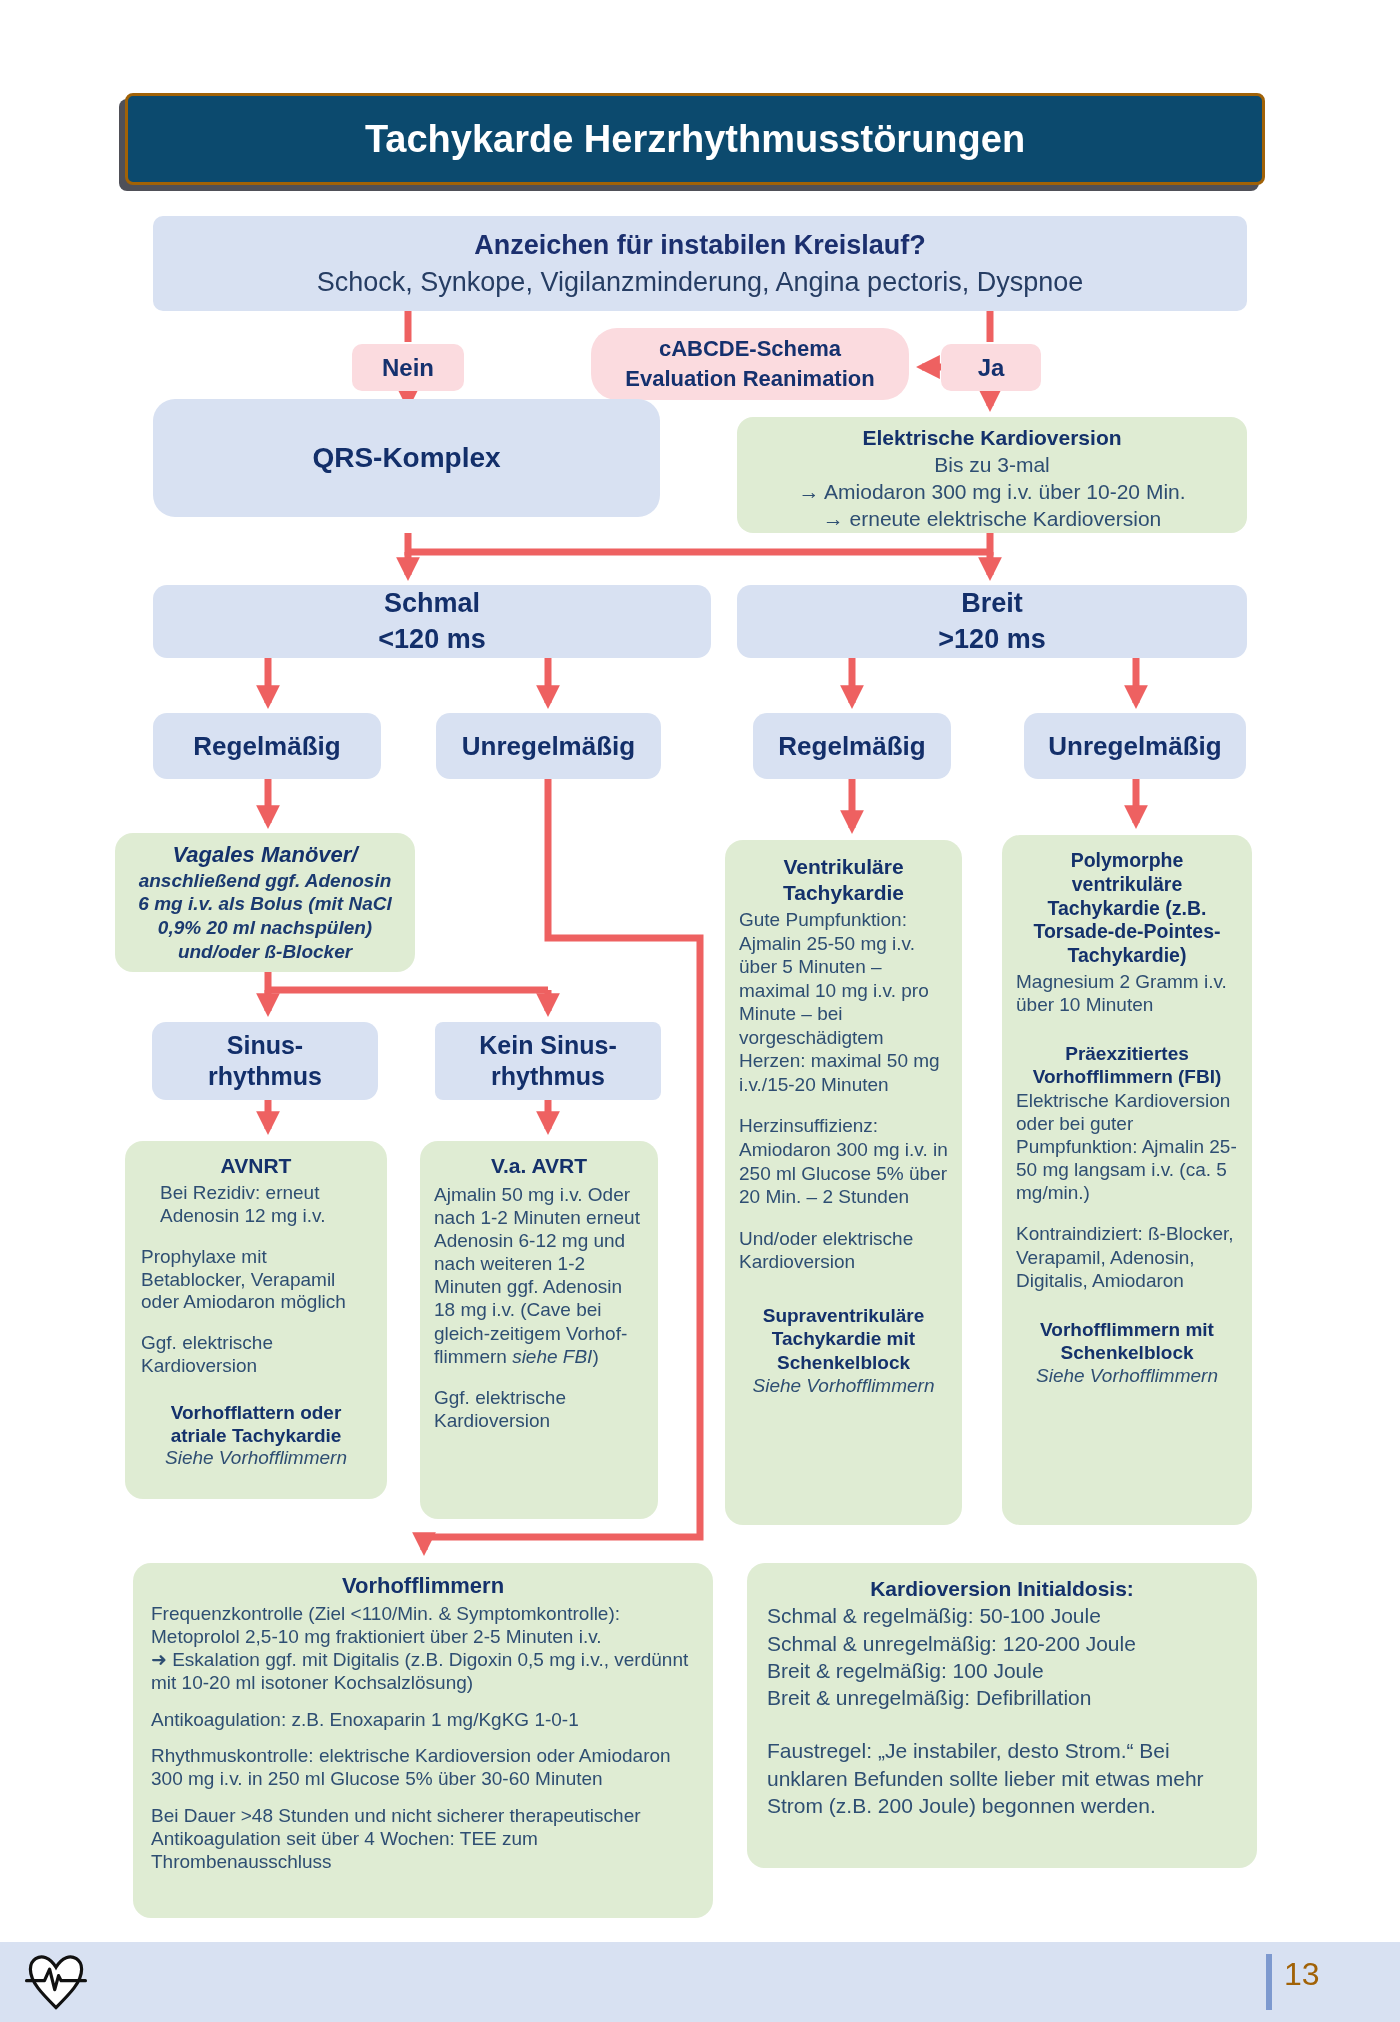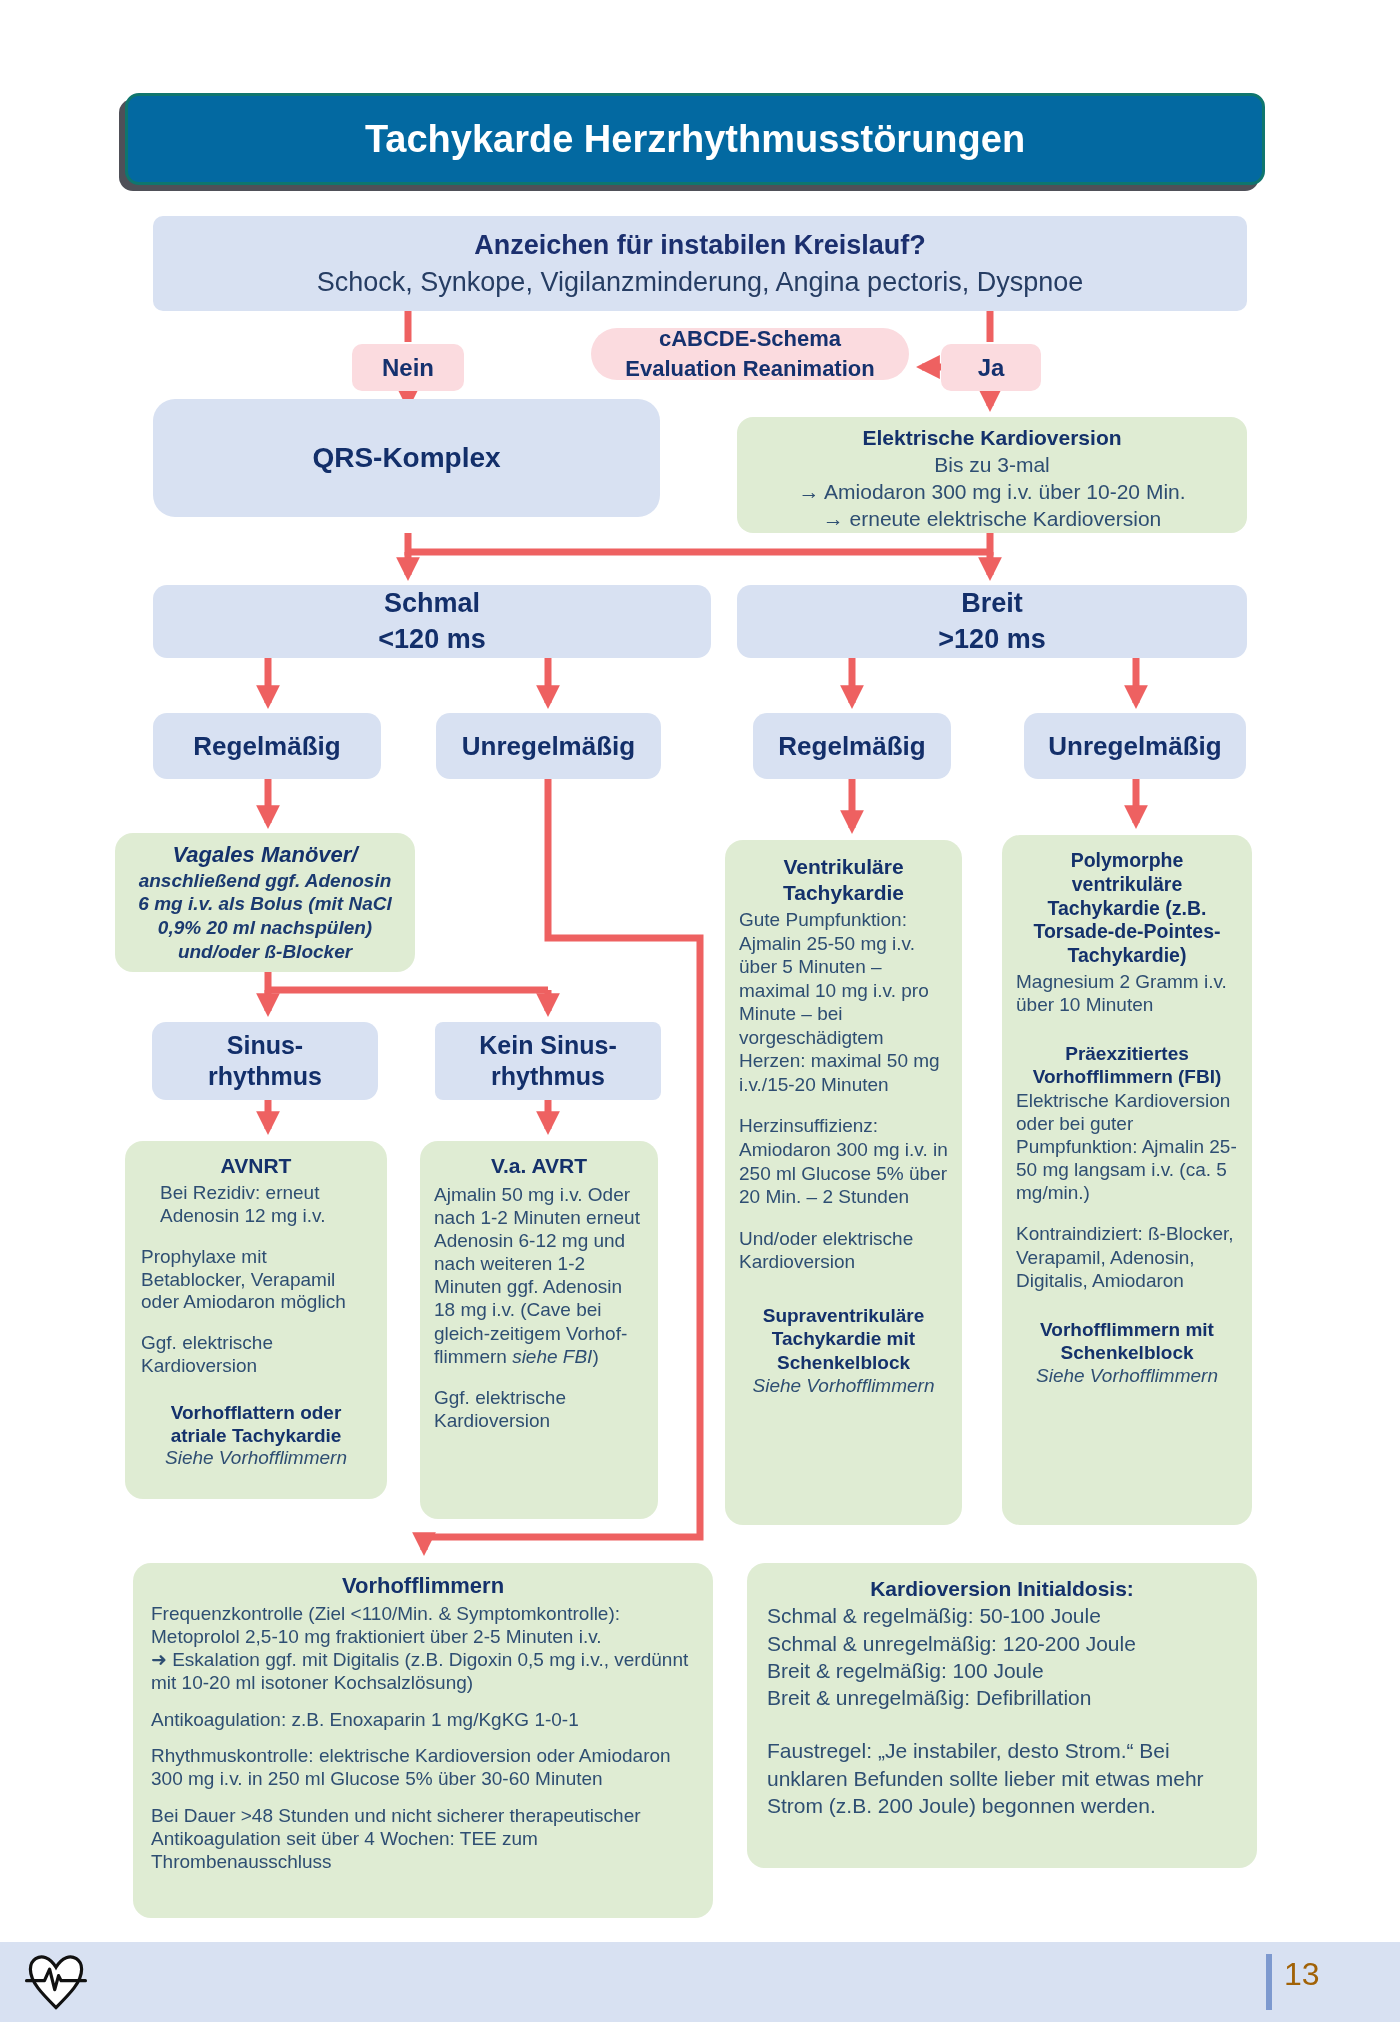--- a/index.html
+++ b/index.html
@@ -5,22 +5,22 @@
   html,body{margin:0;padding:0;background:#ffffff;}
   .canvas{position:relative;width:1400px;height:2022px;background:#ffffff;overflow:hidden;
           font-family:"Liberation Sans", sans-serif;}
   .b{position:absolute;box-sizing:border-box;}
   .blue{background:#d8e1f2;border-radius:14px;color:#132f6a;font-weight:bold;
         display:flex;flex-direction:column;align-items:center;justify-content:center;text-align:center;}
   .green{background:#dfecd3;border-radius:18px;color:#2e4e72;font-size:19px;line-height:1.22;
          padding:14px 16px;}
   .pink{background:#fbdbdf;border-radius:10px;color:#15316e;font-weight:bold;
         display:flex;flex-direction:column;align-items:center;justify-content:center;text-align:center;}
-  .header{background:#0369a1;border:3px solid #0f766e;box-shadow:-6px 6px 0 #4f5058;
-          border-radius:14px;display:flex;align-items:center;justify-content:center;}
+  .header{background:#0c4a6e;border:3px solid #a16207;box-shadow:-6px 6px 0 #4f5058;
+          border-radius:8px;display:flex;align-items:center;justify-content:center;}
   .header span{color:#ffffff;font-weight:bold;font-size:38px;}
   .q-title{font-size:27px;font-weight:bold;color:#1b2f6e;line-height:1.35;}
   .q-sub{font-size:27px;font-weight:normal;color:#263d63;line-height:1.35;}
   .gtitle{color:#14316b;font-weight:bold;text-align:center;}
   .gp{margin:0 0 18px 0;}
   .gp:last-child{margin-bottom:0;}
   .italic{font-style:italic;}
   .center{text-align:center;}
   .connectors{position:absolute;left:0;top:0;pointer-events:none;}
   .footer{position:absolute;left:0;top:1942px;width:1400px;height:80px;background:#d8e1f2;}
@@ -69,21 +69,21 @@
   </div>
 
   <div class="b blue" style="left:153px;top:216px;width:1094px;height:95px;border-radius:10px;">
     <div class="q-title">Anzeichen für instabilen Kreislauf?</div>
     <div class="q-sub">Schock, Synkope, Vigilanzminderung, Angina pectoris, Dyspnoe</div>
   </div>
 
   <div class="b pink" style="left:352px;top:344px;width:112px;height:47px;font-size:24px;">
     <span>Nein</span>
   </div>
-  <div class="b pink" style="left:591px;top:328px;width:318px;height:52px;font-size:22px;line-height:1.35;border-radius:26px;">
+  <div class="b pink" style="left:591px;top:328px;width:318px;height:72px;font-size:22px;line-height:1.35;border-radius:26px;">
     <span>cABCDE-Schema</span>
     <span>Evaluation Reanimation</span>
   </div>
   <div class="b pink" style="left:941px;top:344px;width:100px;height:47px;font-size:24px;">
     <span>Ja</span>
   </div>
 
   <div class="b blue" style="left:153px;top:399px;width:507px;height:118px;font-size:28px;border-radius:22px;">
     <span>QRS-Komplex</span>
   </div>

